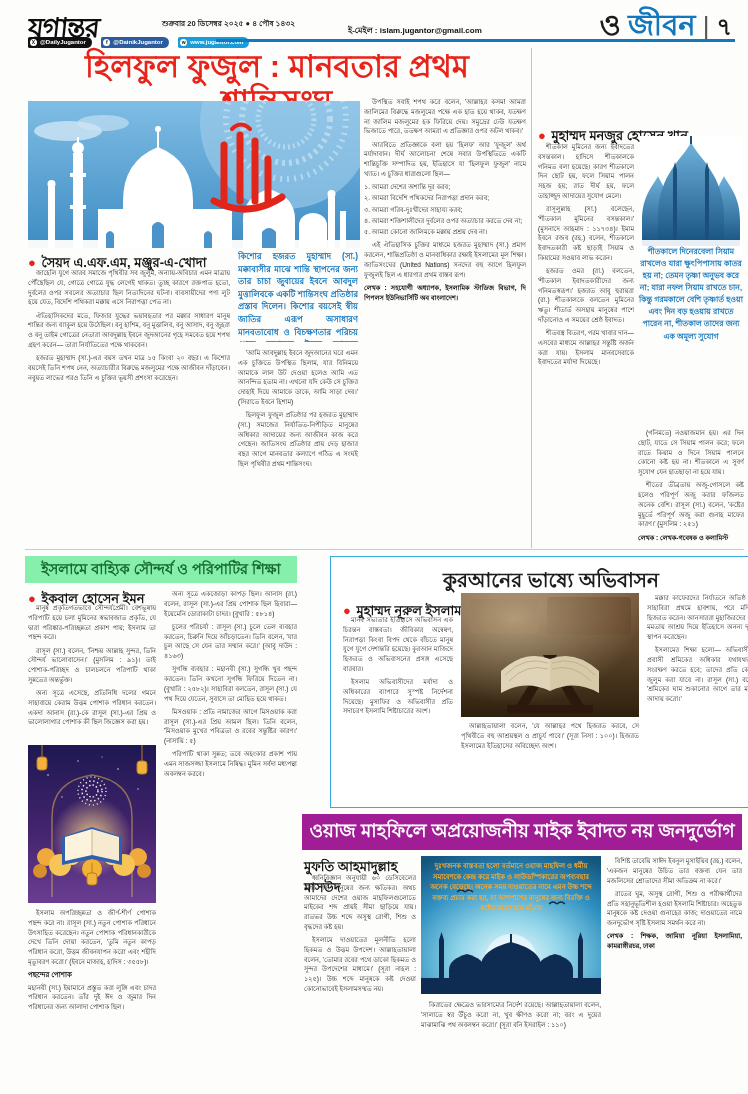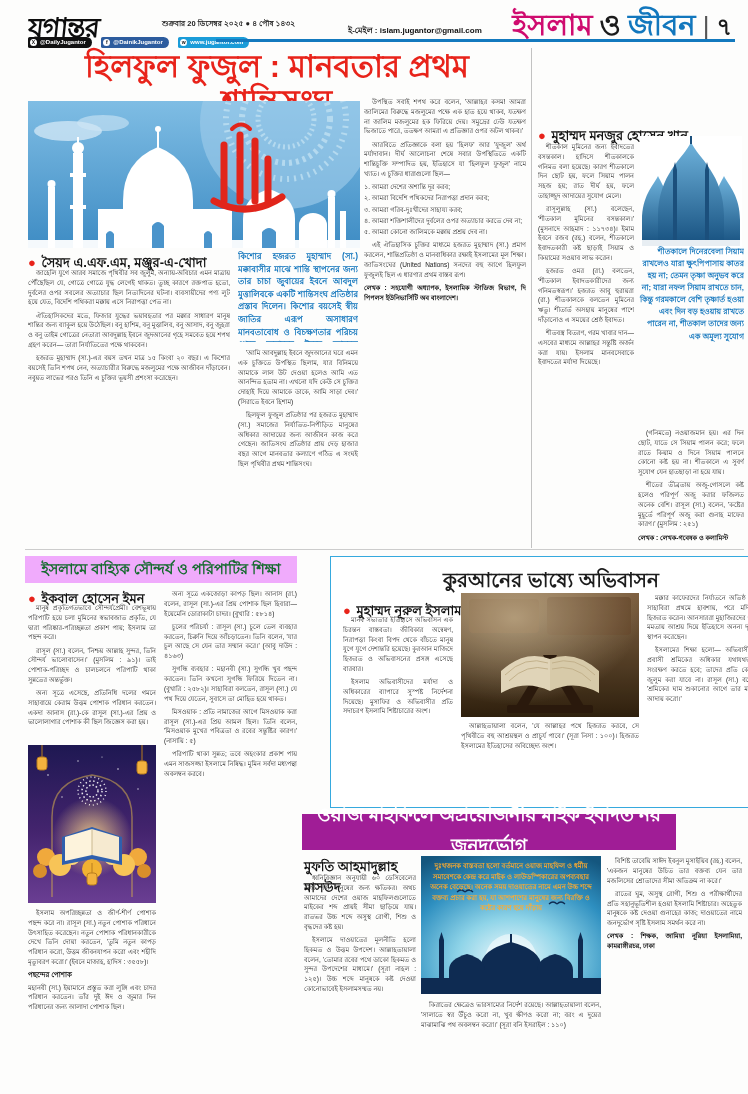--- a/index.html
+++ b/index.html
@@ -19,32 +19,32 @@
   .secttl .w2{font-size:29px;color:#1b1b1b;}
   .secttl .w3{font-size:29px;color:#1277bd;}
   .secttl .bar{font-size:26px;font-weight:300;color:#555;}
   .secttl .pg{font-size:24px;color:#1b1b1b;}
   .hrule{background:#1379be;}
   .vrule{background:#c2c2c2;}
   
   .headline-red{font-size:31px;line-height:1.12;font-weight:700;color:#e8231a;text-align:center;}
   .headline-blue{font-size:19.5px;line-height:1.25;font-weight:700;color:#1577bd;text-align:center;}
   .headline-green{font-size:14.5px;font-weight:700;color:#156b2e;text-align:center;
-                  background:#f0abfc;display:flex;align-items:center;justify-content:center;}
+                  background:#86efac;display:flex;align-items:center;justify-content:center;}
   .headline-box{font-size:20px;font-weight:600;color:#1c1c1c;text-align:center;}
   .headline-purple{font-size:18.5px;font-weight:700;color:#fff;text-align:center;
                    background:#a01d96;display:flex;align-items:center;justify-content:center;}
   .byline{font-size:13px;font-weight:700;color:#111;}
   .byline .dot{color:#e8231a;margin-right:2px;}
   .body{font-size:6.5px;line-height:1.5;text-align:justify;color:#1d1d1d;overflow:hidden;}
   .body .pgh{margin:0 0 3.5px;text-indent:8px;}
   .body .li{margin:0 0 1.5px;text-indent:0;}
   .credit{font-weight:700;font-style:normal;color:#000;margin-top:2px;text-indent:0 !important;}
   .standfirst{font-size:8.4px;line-height:1.5;font-weight:600;color:#1577bd;text-align:justify;overflow:hidden;}
-  .pullquote{font-size:7.8px;line-height:1.55;font-weight:600;color:#1577bd;text-align:right;overflow:hidden;}
+  .pullquote{font-size:7.8px;line-height:1.55;font-weight:600;color:#1577bd;text-align:center;overflow:hidden;}
   .subhead{font-weight:700;font-size:7px;color:#0d0d0d;margin:2px 0;}
   .imgbox{overflow:hidden;}
   .caption-orange{font-size:6.8px;line-height:1.55;font-weight:700;color:#ffab2e;text-align:center;}
   .boxed{border:1.5px solid #36a9de;background:#fff;}
 </style>
 </head>
 <body>
 
 <div class="page">
 
@@ -62,21 +62,20 @@
       </span>
     <span class="badge" style="background:#1a9cd8;">
         <span class="ic">w</span>
         <span>www.jugantor.com</span>
       </span>
   </div>
 
   <div class="abs email" style="left:312px;top:24px;margin-left:36px;">ই-মেইল : islam.jugantor@gmail.com</div>
 
   <div class="abs secttl" style="right:16px;top:2px;">
-    <span class="w1">ইসলাম</span>
     <span class="w2">ও</span>
     <span class="w3">জীবন</span>
     <span class="bar">|</span>
     <span class="pg">৭</span>
   </div>
 
   <div class="abs hrule" style="left:216px;top:39px;width:519px;height:3px;"></div>
 
   <div class="abs headline-red" style="left:28px;top:50px;width:498px;">হিলফুল ফুজুল : মানবতার প্রথম শান্তিসংঘ</div>
 
@@ -343,21 +342,21 @@
     </div>
     <div class="abs body" style="left:130px;top:164px;width:178px;height:76px;">
       <div class="pgh">আল্লাহতায়ালা বলেন, 'যে আল্লাহর পথে হিজরত করবে, সে পৃথিবীতে বহু আশ্রয়স্থল ও প্রাচুর্য পাবে।' (সূরা নিসা : ১০০)। হিজরত ইসলামের ইতিহাসের অবিচ্ছেদ্য অংশ।</div>
     </div>
     <div class="abs body" style="left:316px;top:36px;width:112px;height:204px;">
       <div class="pgh">মক্কার কাফেরদের নির্যাতনে অতিষ্ঠ হয়ে সাহাবিরা প্রথমে হাবশায়, পরে মদিনায় হিজরত করেন। আনসাররা মুহাজিরদের পরম মমতায় আশ্রয় দিয়ে ইতিহাসে অনন্য দৃষ্টান্ত স্থাপন করেছেন।</div>
       <div class="pgh">ইসলামের শিক্ষা হলো— অভিবাসী ও প্রবাসী শ্রমিকের অধিকার যথাযথভাবে সংরক্ষণ করতে হবে; তাদের প্রতি কোনো জুলুম করা যাবে না। রাসূল (সা.) বলেন, 'শ্রমিকের ঘাম শুকানোর আগে তার মজুরি আদায় করো।'</div>
     </div>
   </div>
 
-  <div class="abs headline-purple" style="left:302px;top:814px;width:374px;height:36px;">ওয়াজ মাহফিলে অপ্রয়োজনীয় মাইক ইবাদত নয় জনদুর্ভোগ</div>
+  <div class="abs headline-purple" style="left:302px;top:814px;width:440px;height:36px;">ওয়াজ মাহফিলে অপ্রয়োজনীয় মাইক ইবাদত নয় জনদুর্ভোগ</div>
   <div class="abs byline" style="left:304px;top:857px;width:130px;">মুফতি আহমাদুল্লাহ মাসউদ</div>
 
   <div class="abs body" style="left:304px;top:873px;width:112px;height:215px;">
     <div class="pgh">ধ্বনিবিজ্ঞান অনুযায়ী ৬০ ডেসিবেলের ঊর্ধ্ব শব্দ মানুষের জন্য ক্ষতিকর। অথচ আমাদের দেশের ওয়াজ মাহফিলগুলোতে মাইকের শব্দ প্রায়ই সীমা ছাড়িয়ে যায়। রাতভর উচ্চ শব্দে অসুস্থ রোগী, শিশু ও বৃদ্ধদের কষ্ট হয়।</div>
     <div class="pgh">ইসলামে দাওয়াতের মূলনীতি হলো হিকমত ও উত্তম উপদেশ। আল্লাহতায়ালা বলেন, 'তোমার রবের পথে ডাকো হিকমত ও সুন্দর উপদেশের মাধ্যমে।' (সূরা নাহল : ১২৫)। উচ্চ শব্দে মানুষকে কষ্ট দেওয়া কোনোভাবেই ইসলামসম্মত নয়।</div>
   </div>
 
   <div class="abs imgbox" style="left:421px;top:856px;width:180px;height:138px;">
     <svg width="180" height="138" viewBox="0 0 180 138">
       <defs>

